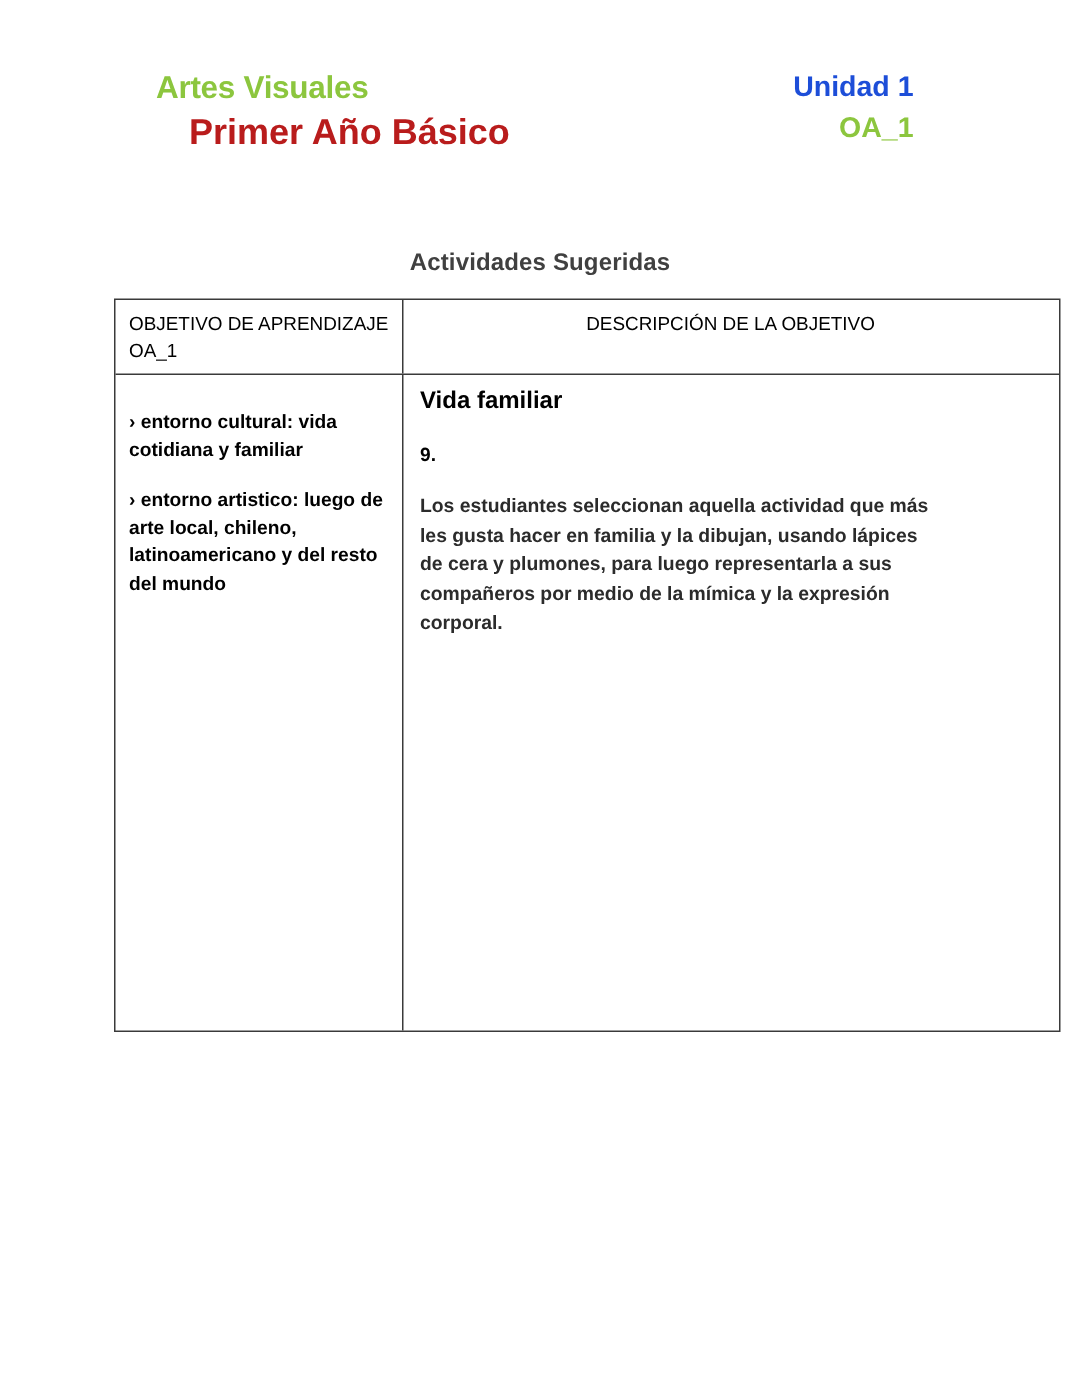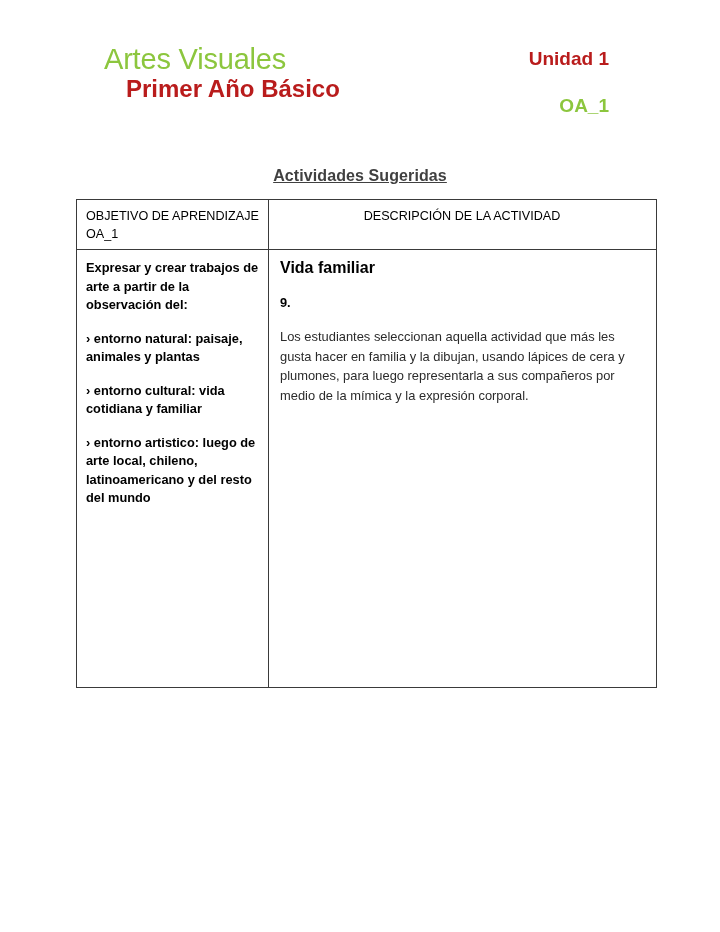--- a/index.html
+++ b/index.html
@@ -40,71 +40,69 @@
     top: 0;
     text-align: left;
   }
   .header-right {
     position: absolute;
     right: 36px;
     top: 4px;
     text-align: right;
   }
   .subject-title {
-    font-size: 29px;
-    font-weight: normal;
+    font-size: 21px;
+    font-weight: bold;
     color: #8CC63E;
     line-height: 34px;
     letter-spacing: -0.2px;
     white-space: nowrap;
   }
   .grade-title {
     font-size: 24px;
     font-weight: bold;
     color: #b91c1c;
     line-height: 26px;
     margin-left: 22px;
     white-space: nowrap;
   }
   .unit-label {
     font-size: 19px;
     font-weight: bold;
-    color: #b91c1c;
+    color: #1d4ed8;
     line-height: 26px;
     white-space: nowrap;
   }
   .oa-label {
     font-size: 19px;
     font-weight: bold;
     color: #8CC63E;
     line-height: 28px;
     white-space: nowrap;
-    margin-top: 20px;
   }
 
   
   .section-title {
     position: absolute;
     top: 167px;
     left: 0;
     width: 720px;
     text-align: center;
     font-size: 16px;
     font-weight: bold;
     color: #404040;
     letter-spacing: 0.1px;
-    text-decoration: underline;
   }
 
   
   .table {
     position: absolute;
     top: 199px;
     left: 76px;
-    width: 581px;
+    width: 631px;
     height: 489px;
     border: 1.4px solid #3a3a3a;
     box-sizing: border-box;
     background: #ffffff;
   }
   .table-row {
     display: flex;
     box-sizing: border-box;
   }
   .row-head {
@@ -168,21 +166,21 @@
     margin: 2px 0 0 0;
   }
   .activity-number {
     font-size: 12.8px;
     font-weight: bold;
     line-height: 18px;
     margin: 17px 0 0 0;
   }
   .activity-text {
     font-size: 12.9px;
-    font-weight: normal;
+    font-weight: bold;
     line-height: 19.5px;
     margin: 15px 0 0 0;
     color: #2b2b2b;
     max-width: 350px;
   }
 </style>
 </head>
 <body>
 
 <div class="page">
@@ -200,29 +198,27 @@
 
   <div class="section-title">Actividades Sugeridas</div>
 
   <div class="table">
 
     <div class="table-row row-head">
       <div class="col-left">
         <div class="th-left">OBJETIVO DE APRENDIZAJE OA_1</div>
       </div>
       <div class="col-right">
-        <div class="th-right">DESCRIPCIÓN DE LA ACTIVIDAD</div>
+        <div class="th-right">DESCRIPCIÓN DE LA OBJETIVO</div>
       </div>
     </div>
 
     <div class="table-row row-body">
       <div class="col-left">
-        <p class="objective-intro">Expresar y crear trabajos de arte a partir de la observación del:</p>
         <div id="objective-items">
-            <p class="objective-item"><span class="chev">› </span><span>entorno natural: paisaje, animales y plantas</span></p>
             <p class="objective-item underlined"><span class="u"><span class="chev">› </span><span class="u">entorno cultural: vida cotidiana y familiar </span></span></p>
             <p class="objective-item"><span class="chev">› </span><span>entorno artistico: luego de arte local, chileno, latinoamericano y del resto del mundo</span></p>
           </div>
       </div>
       <div class="col-right">
         <p class="activity-heading">Vida familiar</p>
         <p class="activity-number">9.</p>
         <p class="activity-text">Los estudiantes seleccionan aquella actividad que más les gusta hacer en familia y la dibujan, usando lápices de cera y plumones, para luego representarla a sus compañeros por medio de la mímica y la expresión corporal.</p>
       </div>
     </div>

